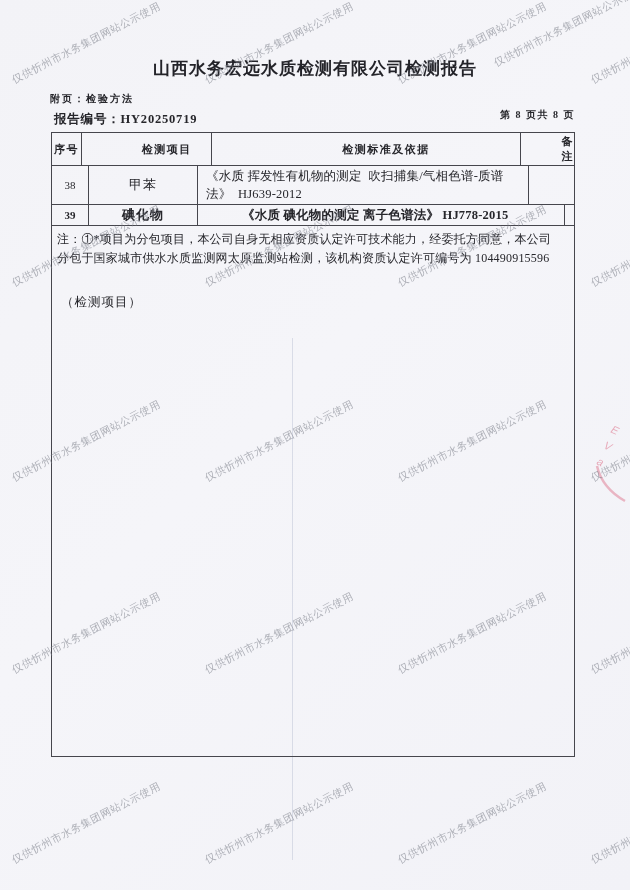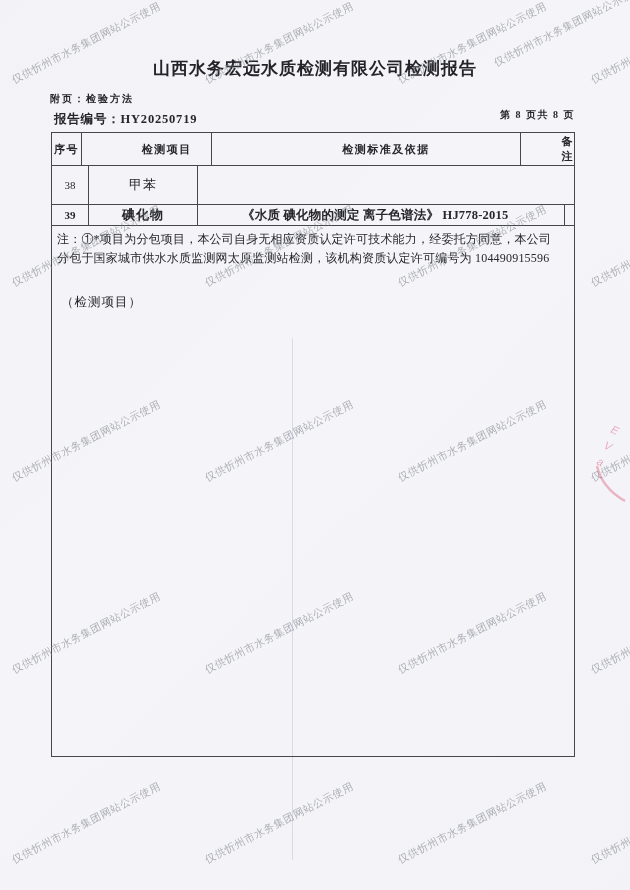--- a/index.html
+++ b/index.html
@@ -127,20 +127,24 @@
     <div class="trow thead">
       <div class="cell c-no">序号</div>
       <div class="cell c-item">检测项目</div>
       <div class="cell c-std" style="display:flex;align-items:center;justify-content:center;">检测标准及依据</div>
       <div class="cell c-remark">备注</div>
     </div>
 
     <div class="trow r38">
       <div class="cell c-no">38</div>
       <div class="cell c-item">甲苯</div>
+      <div class="cell c-std">
+        <div class="c-std-text">《水质 挥发性有机物的测定  吹扫捕集/气相色谱-质谱
+法》  HJ639-2012</div>
+      </div>
       <div class="cell c-remark"></div>
     </div>
 
     <div class="trow r39">
       <div class="cell c-no">39</div>
       <div class="cell c-item">碘化物</div>
       <div class="cell c-std">
         <div class="c-std-text">《水质 碘化物的测定 离子色谱法》 HJ778-2015</div>
       </div>
       <div class="cell c-remark"></div>

